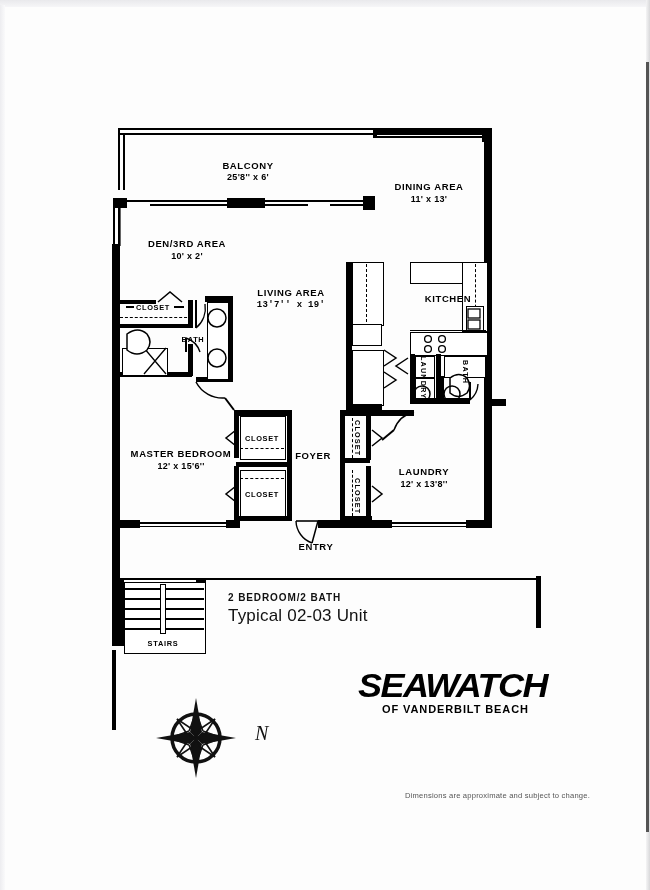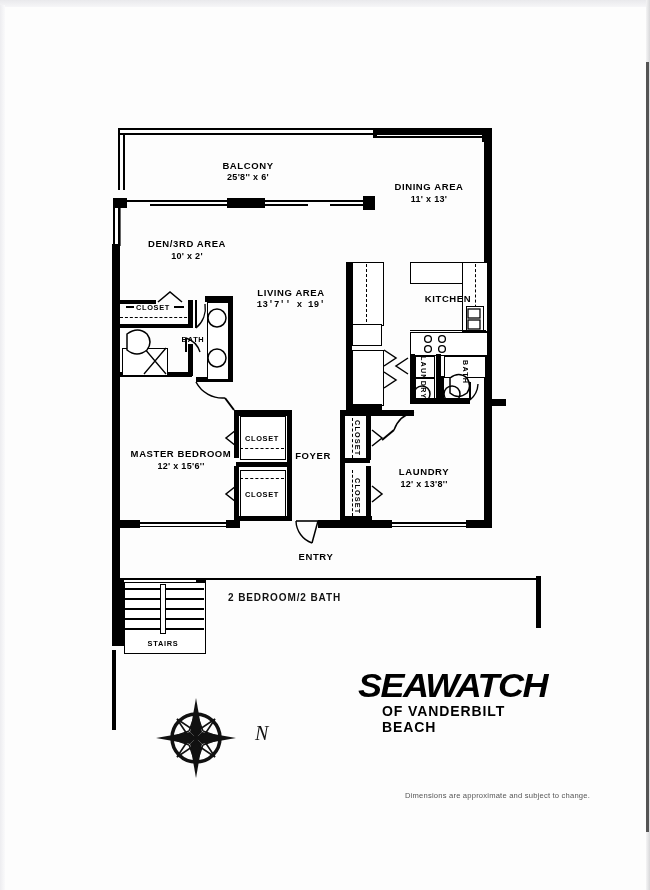--- a/index.html
+++ b/index.html
@@ -40,21 +40,21 @@
 
   
   #titleblock{position:absolute;left:228px;top:592px;}
   #subtitle{font-size:10px;font-weight:bold;letter-spacing:.9px;color:#111;}
   #maintitle{font-size:17px;color:#111;margin-top:3px;letter-spacing:.2px;}
 
   
   #logo{position:absolute;left:358px;top:668px;width:200px;}
   #logo-word{font-family:"Liberation Sans", sans-serif;font-weight:bold;font-style:italic;
      font-size:34px;letter-spacing:-1.5px;color:#000;line-height:34px;transform:scaleX(1.06);transform-origin:0 0;}
-  #logo-sub{font-size:14px;font-weight:bold;letter-spacing:.9px;color:#000;margin-top:1px;margin-left:24px;}
+  #logo-sub{font-size:11px;font-weight:bold;letter-spacing:.9px;color:#000;margin-top:1px;margin-left:24px;}
 
   #disclaimer{position:absolute;left:405px;top:791px;font-size:7.6px;color:#555;letter-spacing:.2px;}
 
   
   #compass{position:absolute;left:160px;top:700px;width:120px;height:80px;}
   #compass-n{position:absolute;left:95px;top:22px;font-family:"Liberation Serif",serif;font-style:italic;font-size:20px;color:#111;}
 
   
   #wm{position:absolute;left:0;bottom:0;width:166px;height:44px;background:#fff;
       border-top:1px solid #e3e3e3;border-right:1px solid #e3e3e3;}
@@ -273,38 +273,39 @@
 
     <div class="lbl lbl-room ctr" style="left:448px;top:293px;">KITCHEN</div>
 
     <div class="lbl lbl-room ctr" style="left:181px;top:448px;">MASTER BEDROOM</div>
     <div class="lbl lbl-dim ctr" style="left:181px;top:461px;">12' x 15'6''</div>
 
     <div class="lbl lbl-room ctr" style="left:424px;top:466px;">LAUNDRY</div>
     <div class="lbl lbl-dim ctr" style="left:424px;top:479px;">12' x 13'8''</div>
 
     <div class="lbl lbl-room ctr" style="left:313px;top:450px;">FOYER</div>
-    <div class="lbl lbl-room ctr" style="left:316px;top:541px;margin-top:10px;">ENTRY</div>
+    <div class="lbl lbl-room ctr" style="left:316px;top:541px;">ENTRY</div>
     <div class="lbl lbl-sm ctr" style="left:163px;top:639px;">STAIRS</div>
 
     <div class="lbl lbl-sm ctr" style="left:193px;top:335px;">BATH</div>
     <div class="lbl lbl-vert" style="left:470px;top:360px;transform:rotate(90deg);">BATH</div>
     <div class="lbl lbl-vert" style="left:428px;top:356px;transform:rotate(90deg);">LAUNDRY</div>
     <div class="lbl lbl-sm ctr" style="left:153px;top:303px;">CLOSET</div>
     <div class="lbl lbl-sm ctr" style="left:262px;top:434px;">CLOSET</div>
     <div class="lbl lbl-sm ctr" style="left:262px;top:490px;">CLOSET</div>
     <div class="lbl lbl-vert" style="left:362px;top:420px;transform:rotate(90deg);">CLOSET</div>
     <div class="lbl lbl-vert" style="left:362px;top:478px;transform:rotate(90deg);">CLOSET</div>
 
     <div class="tw" style="left:126px;top:306px;width:8px;height:1.6px;"></div>
     <div class="tw" style="left:174px;top:306px;width:10px;height:1.6px;"></div>
   </div>
 
   <div id="titleblock">
     <div id="subtitle">2 BEDROOM/2 BATH</div>
+    <div id="maintitle">Typical 02-03 Unit</div>
   </div>
 
   <div id="logo">
     <div id="logo-word">SEAWATCH</div>
     <div id="logo-sub">OF VANDERBILT BEACH</div>
   </div>
 
   <div id="disclaimer">Dimensions are approximate and subject to change.</div>
 
   <div id="compass">

